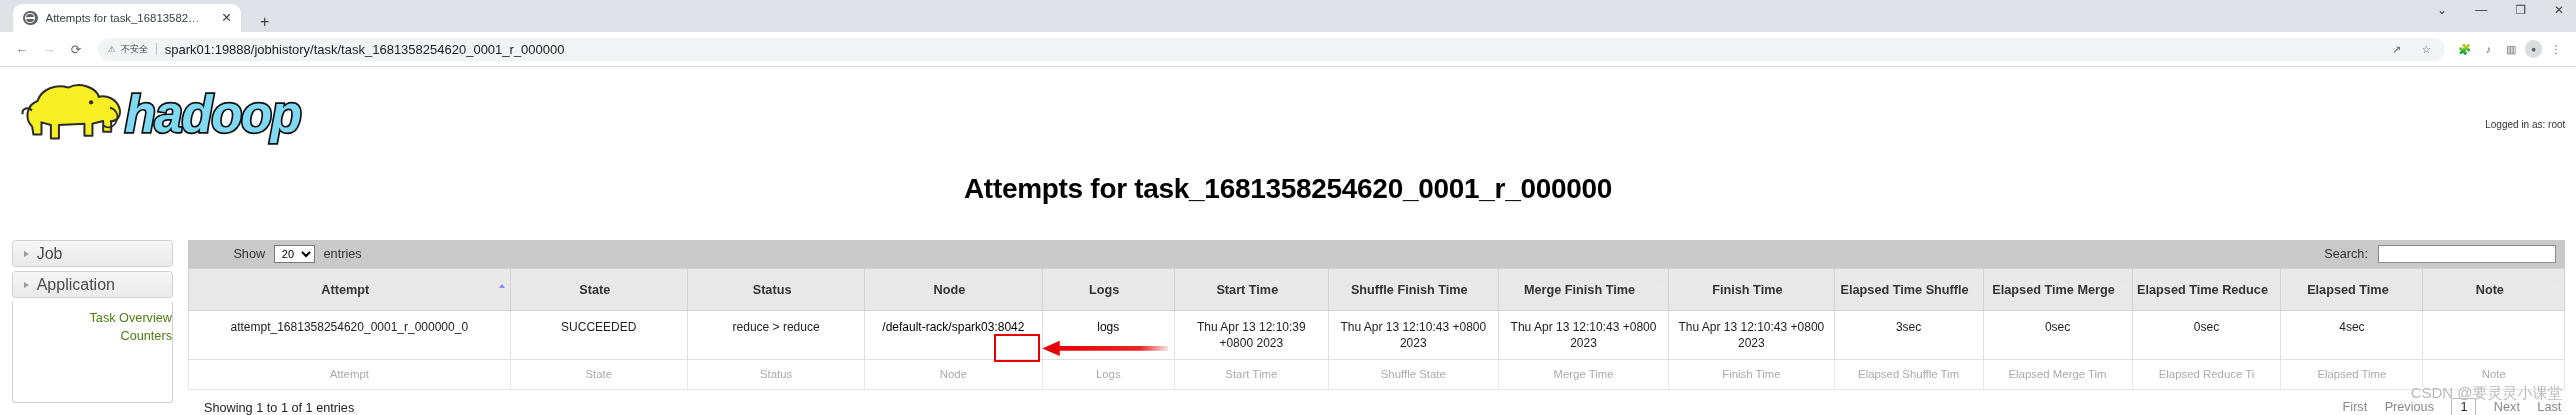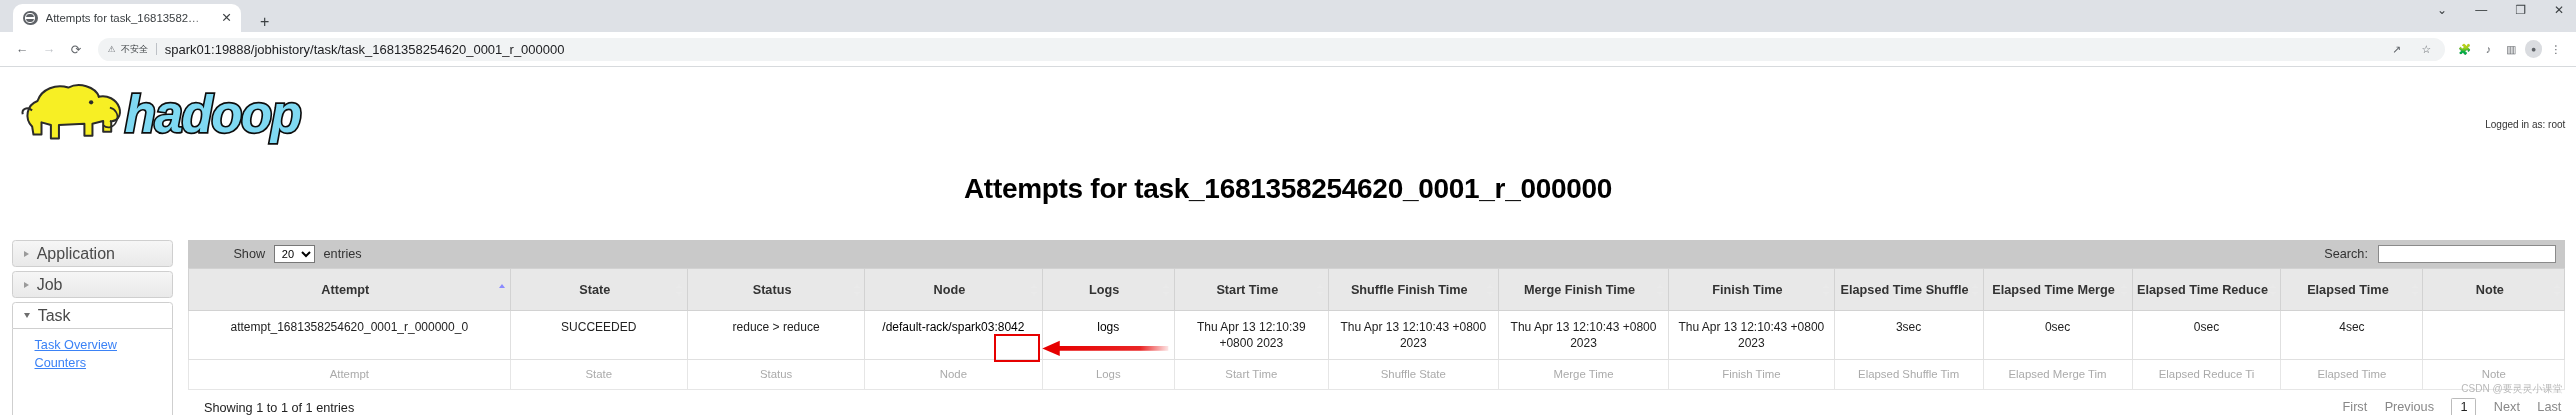--- a/index.html
+++ b/index.html
@@ -119,22 +119,22 @@
     margin-bottom:0;
   }
   .tri { width:0;height:0;margin-right:8px; flex:none; }
   .tri.closed { border-left:5.4px solid #9a9a9a; border-top:3.4px solid transparent; border-bottom:3.4px solid transparent; }
   .tri.open { border-top:5.4px solid #6e6e6e; border-left:3.4px solid transparent; border-right:3.4px solid transparent; }
   .acc-body {
     border:0.7px solid #cfcfcf; border-top:none; border-radius:0 0 3.4px 3.4px;
     background:#fff; padding:6.7px 0 0 21.5px; height:101px;
   }
   .acc-link {
-    display:block; font-size:12.7px; color:#3b82f6; text-decoration:underline;
-    line-height:1.45; cursor:pointer;
+    display:block; font-size:12.7px; color:#4d7c0f; 
+    line-height:1.45; cursor:pointer;text-align:right;
   }
 
   
   .dt-wrap { position:absolute; left:188px; top:173px; right:10.7px; }
 
   .dt-top { height:28px; position:relative; background:#c9c9c9; }
   .dt-length {
     position:absolute; left:9.4px; top:5.4px; font-size:12.7px; color:#333;
     display:flex; align-items:center; gap:9px;margin-left:36px;
   }
@@ -202,21 +202,21 @@
     cursor:pointer;
   }
 
   
   .anno-box {
     position:absolute; border:2px solid #e60000; pointer-events:none;
   }
   .anno-arrow { position:absolute; pointer-events:none; }
 
   .watermark {
-    position:absolute; right:13.4px; bottom:20px; font-size:10px; color:#b9b9b9;
+    position:absolute; right:13.4px; bottom:13px; font-size:15px; color:#b9b9b9;
   }
 </style>
 </head>
 <body>
 
 <div class="browser">
 
   <div class="tabstrip">
     <div class="tab">
       <span class="tab-favicon"></span>
@@ -273,29 +273,25 @@
     </svg>
   </div>
 
   <div class="logged-in">Logged in as: root</div>
 
   <h1 class="page-title">Attempts for task_1681358254620_0001_r_000000</h1>
 
   <div class="sidebar">
     <div class="acc-head">
       <span class="tri closed"></span>
-      <span>Application</span>
+      <span>Job</span>
     </div>
     <div class="acc-head">
       <span class="tri closed"></span>
-      <span>Job</span>
-    </div>
-    <div class="acc-head open">
-      <span class="tri open"></span>
-      <span>Task</span>
+      <span>Application</span>
     </div>
     <div class="acc-body">
       <a class="acc-link">Task Overview</a>
       <a class="acc-link">Counters</a>
     </div>
 
   </div>
 
   <div class="dt-wrap">
 

